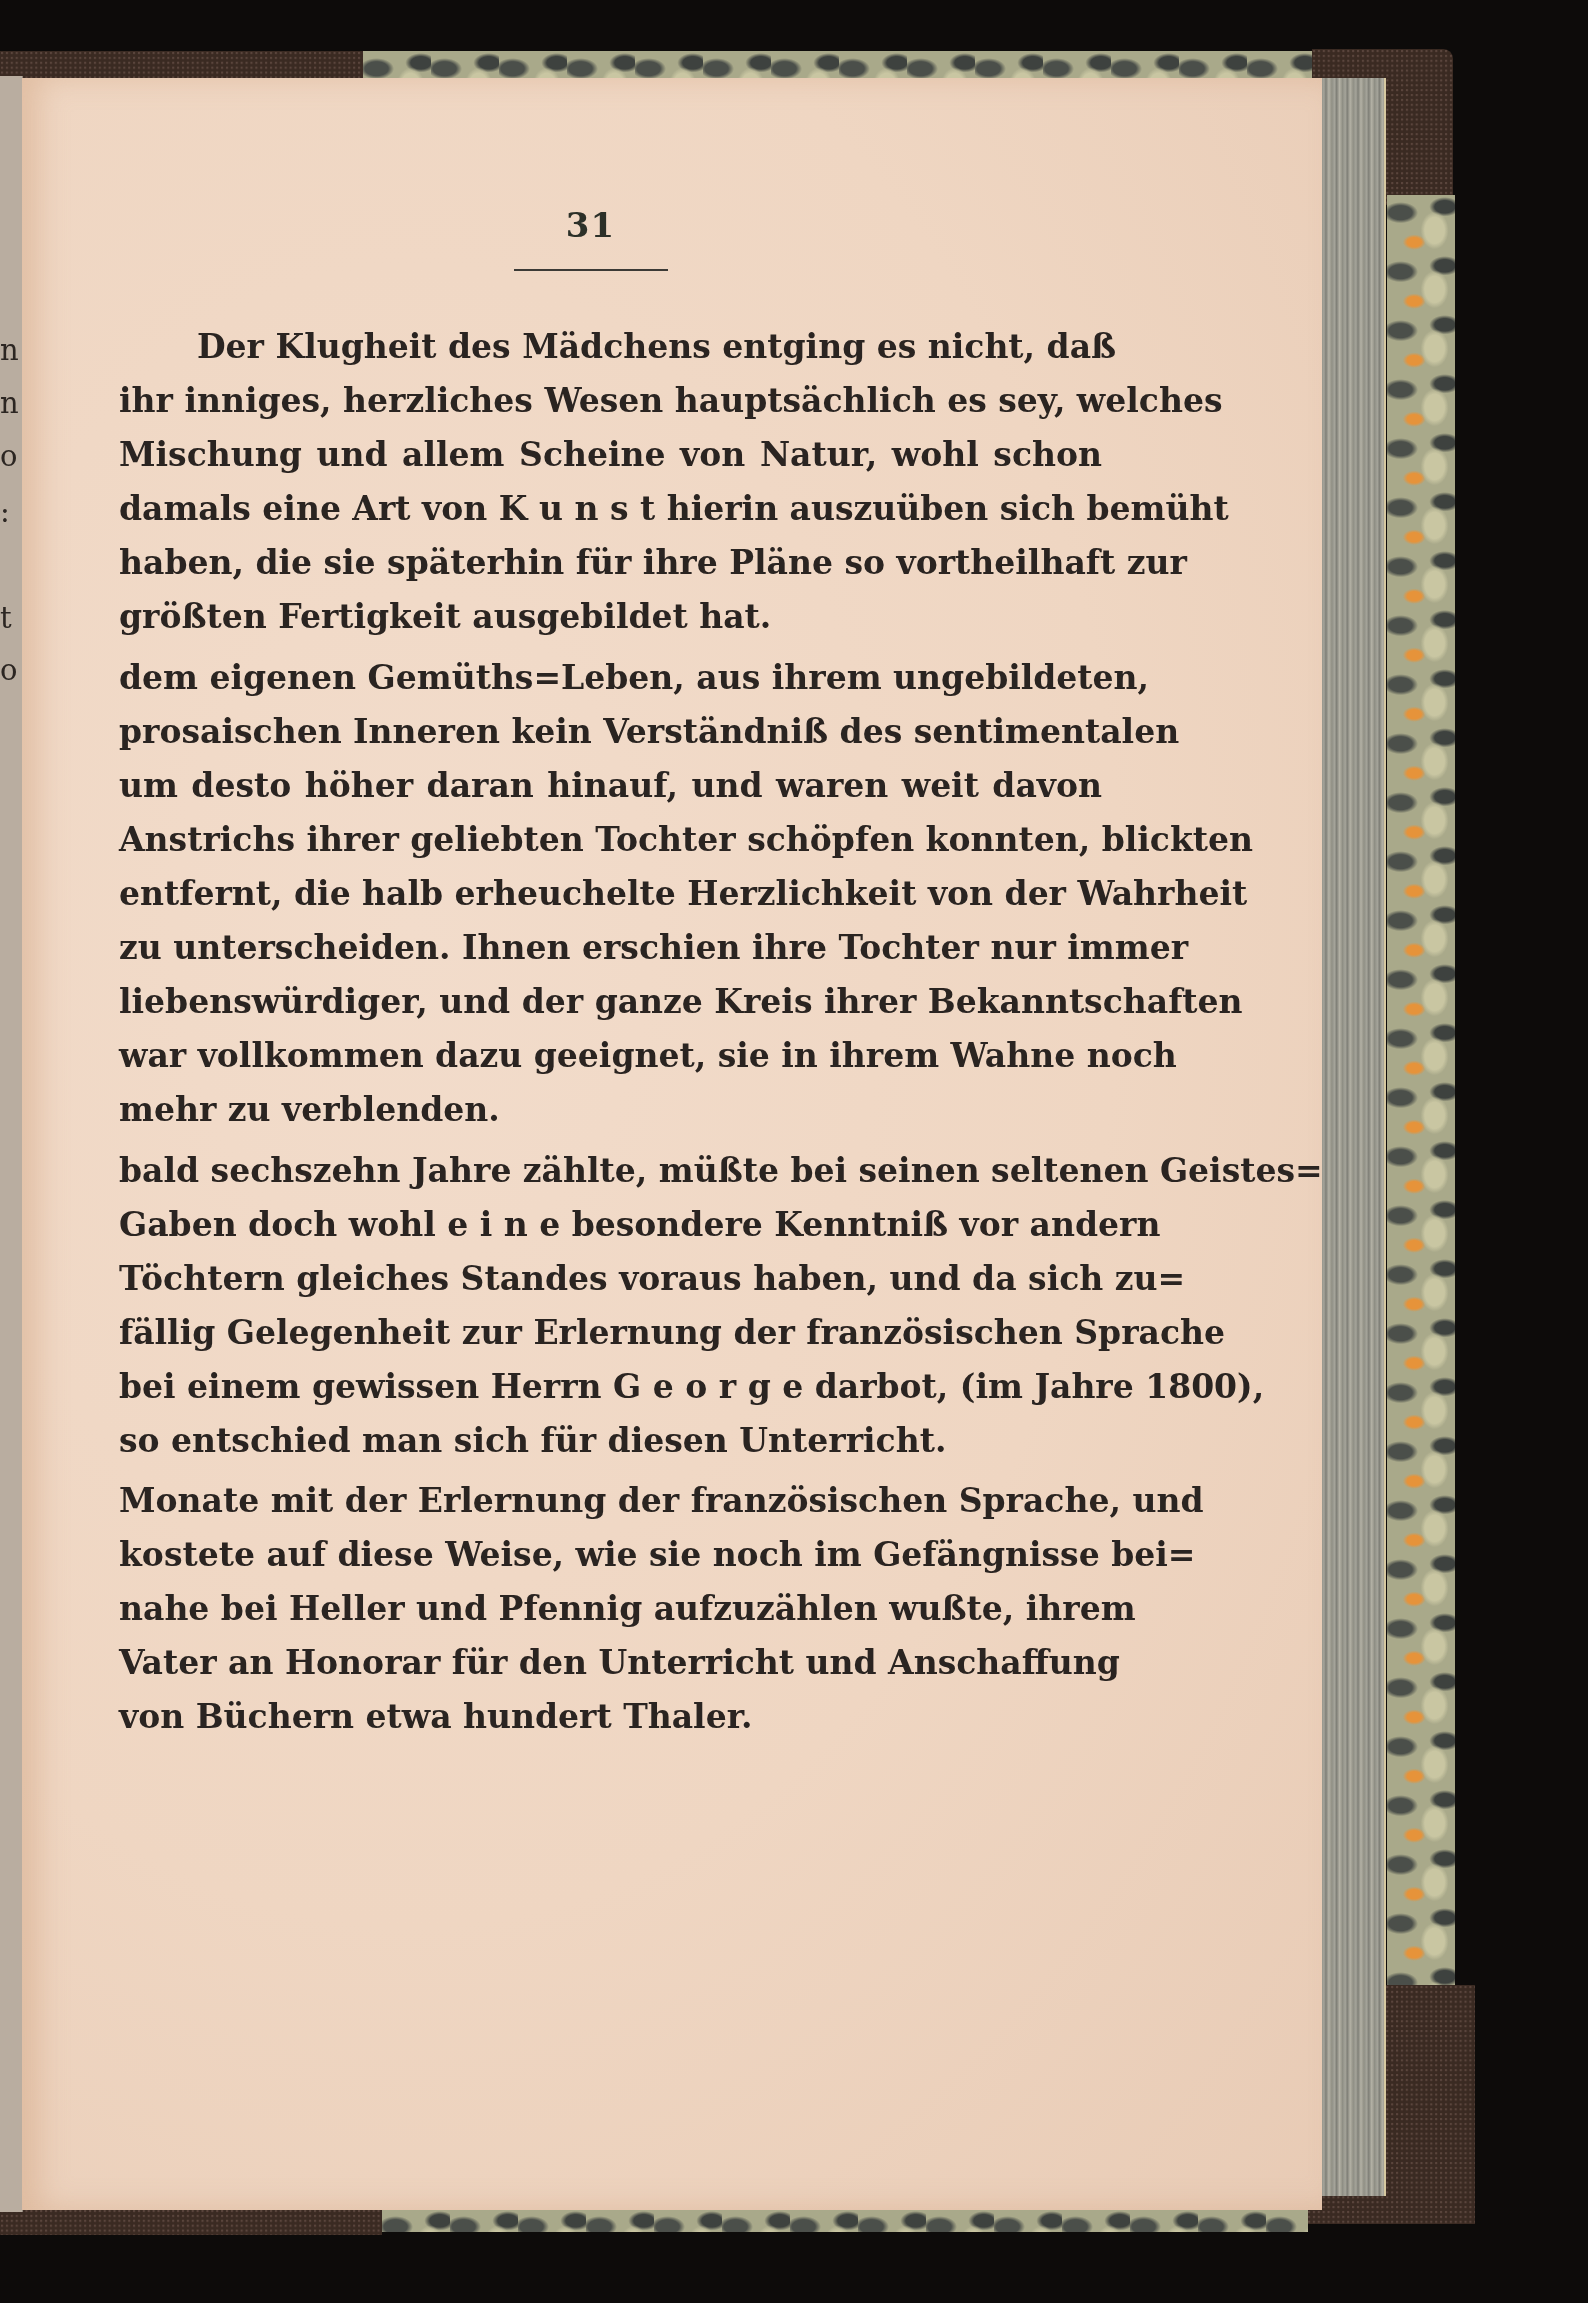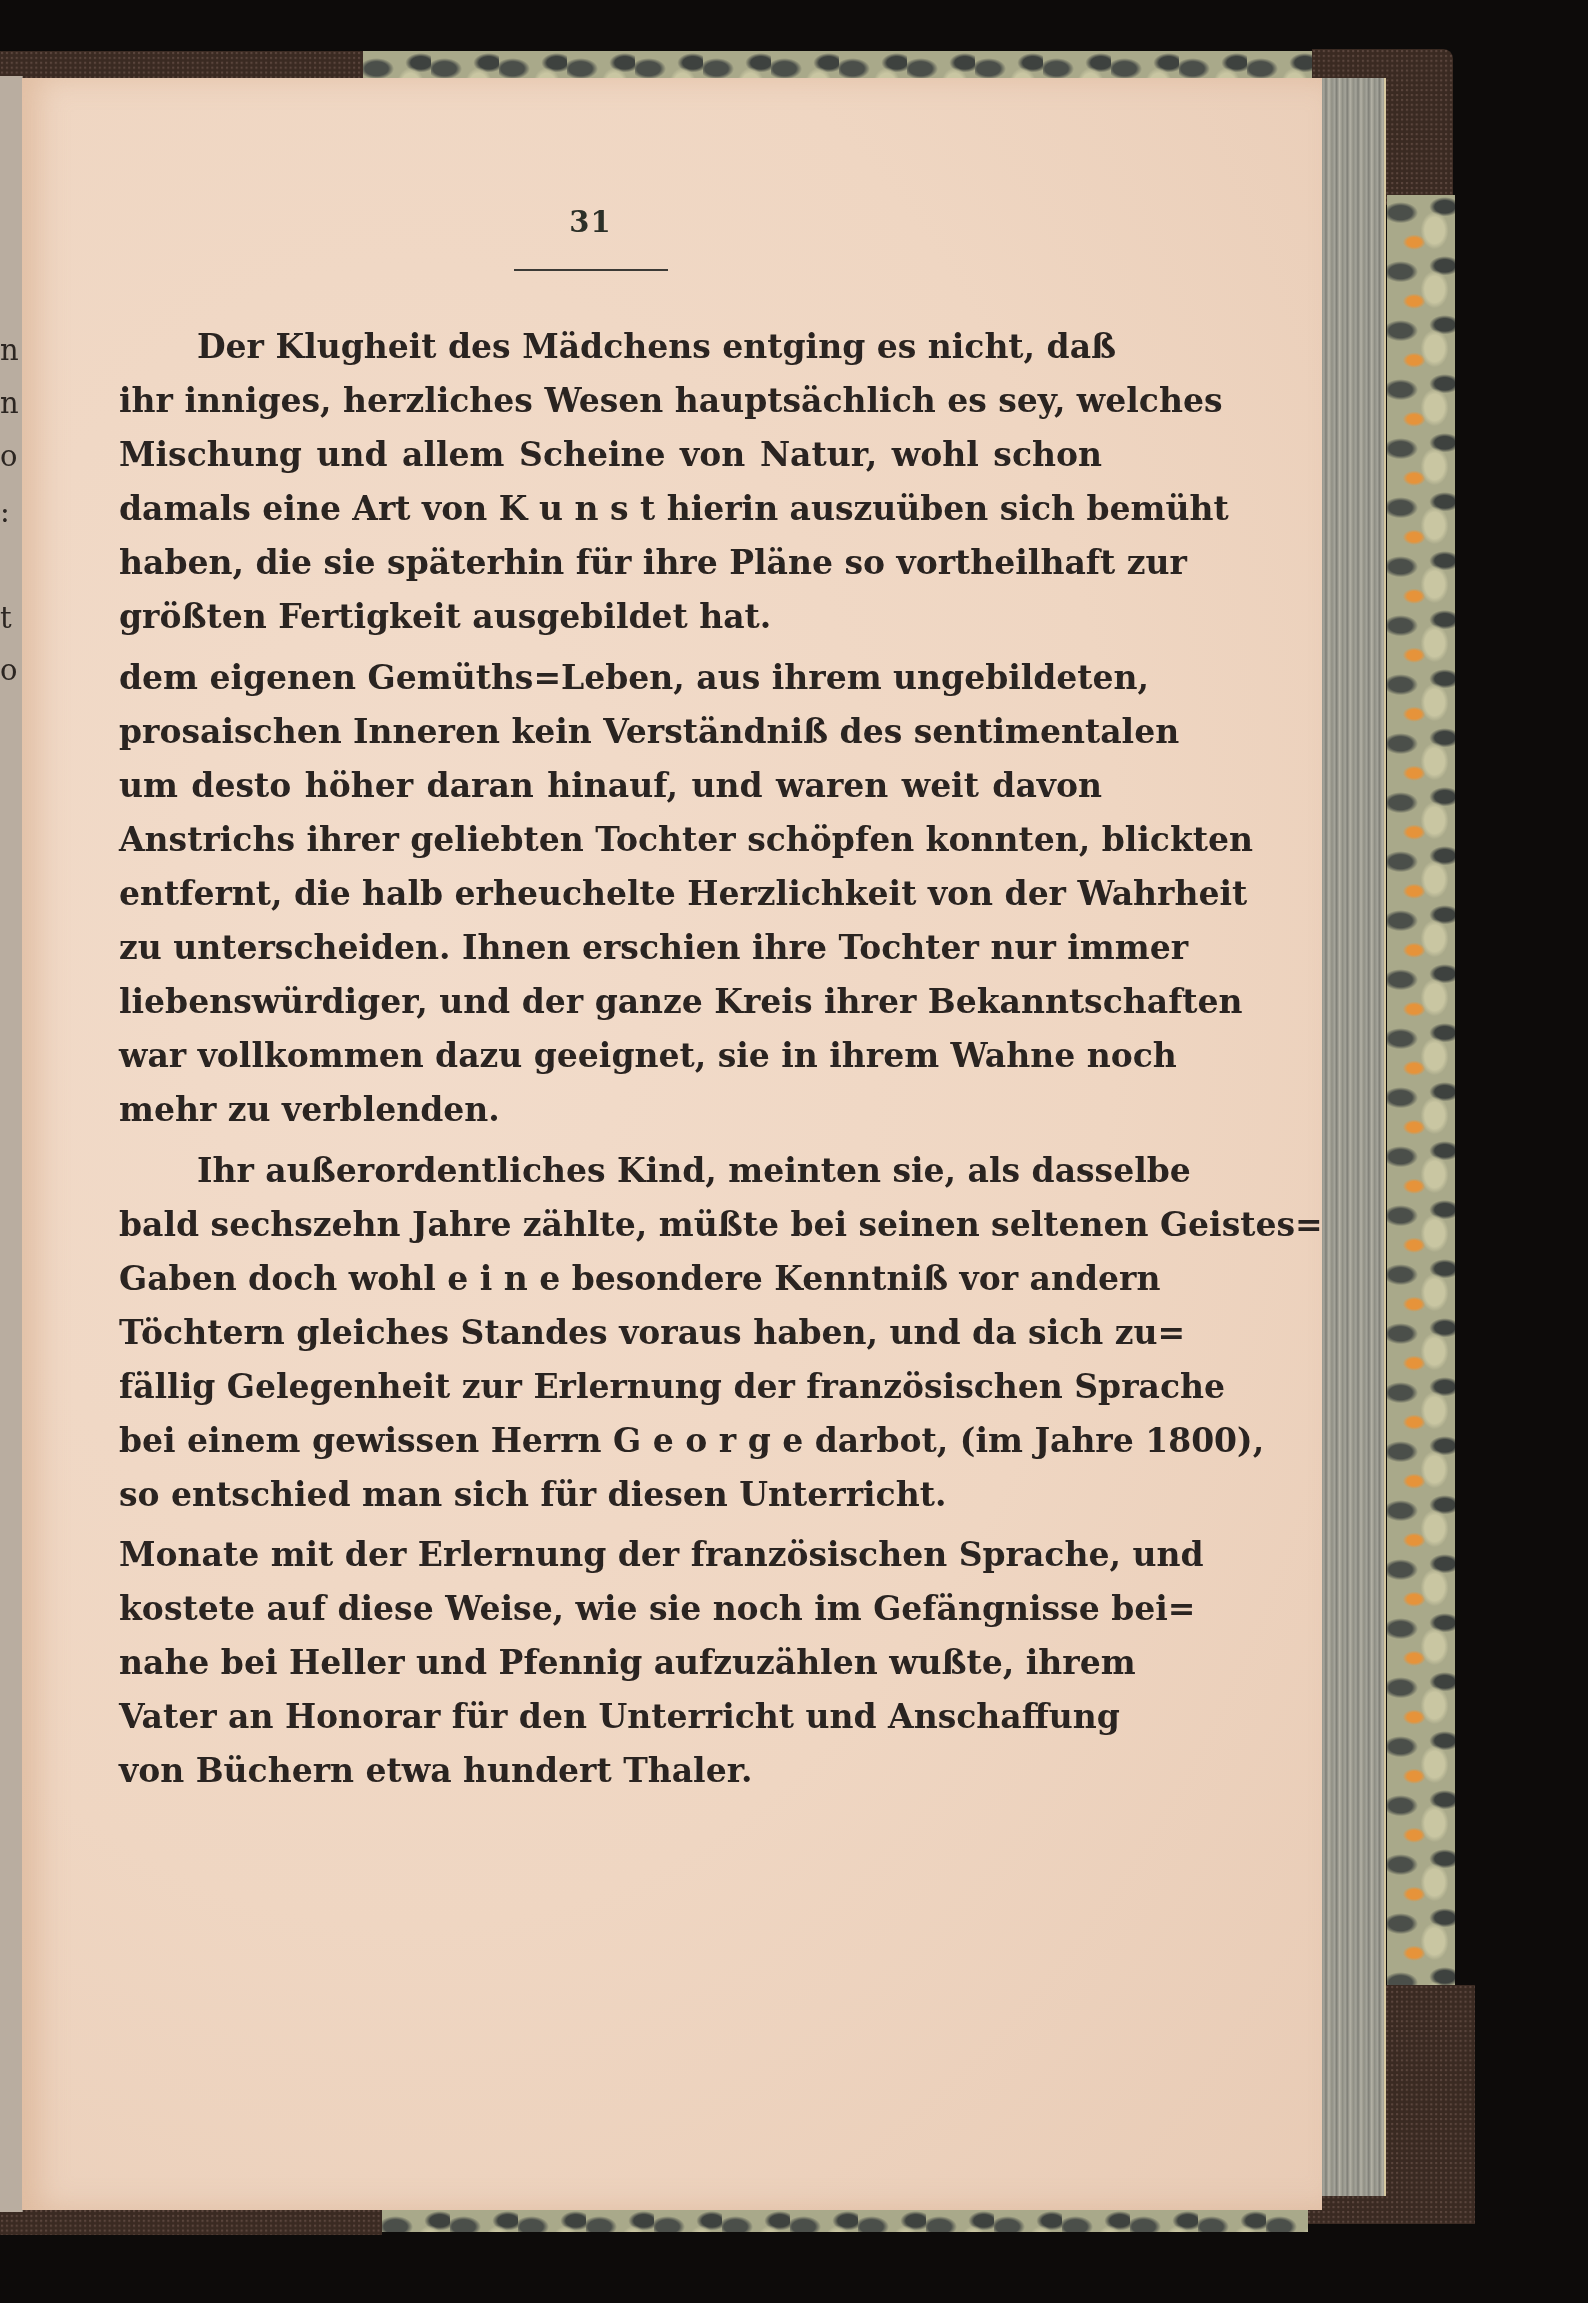--- a/index.html
+++ b/index.html
@@ -42,21 +42,21 @@
   }
   .edges {
     left: 1321px; top: 78px; width: 63px; height: 2118px;
     background: repeating-linear-gradient(90deg,
       #8e8e84 0px, #a5a49a 2.9px, #7f7f77 4.9px, #b3b1a5 7.8px, #929186 10.7px);
     border-right: 2.9px solid #d6c8a0;
   }
   .page-number {
     left: 527px; top: 205px; width: 127px; text-align: center;
     font-family: "DejaVu Serif", serif; font-weight: bold;
-    font-size: 29px; color: #2c3028; letter-spacing: 1px;
+    font-size: 34px; color: #2c3028; letter-spacing: 1px;
   }
   .rule {
     left: 514px; top: 269px; width: 154px; height: 2px; background: #3c3a36;
   }
   .text-block {
     left: 119px; top: 320px; width: 983px;
     font-family: "DejaVu Serif", serif;
     font-size: 33px; color: #2a2421;
     line-height: 54px;
     font-weight: bold;
@@ -111,21 +111,20 @@
     <span class="line">prosaischen Inneren kein Verständniß des sentimentalen</span>
     <span class="line">um desto höher daran hinauf, und waren weit davon</span>
     <span class="line">Anstrichs ihrer geliebten Tochter schöpfen konnten, blickten</span>
     <span class="line">entfernt, die halb erheuchelte Herzlichkeit von der Wahrheit</span>
     <span class="line">zu unterscheiden. Ihnen erschien ihre Tochter nur immer</span>
     <span class="line">liebenswürdiger, und der ganze Kreis ihrer Bekanntschaften</span>
     <span class="line">war vollkommen dazu geeignet, sie in ihrem Wahne noch</span>
     <span class="line last">mehr zu verblenden.</span>
   </div>
   <div class="para">
-    <span class="line indent">Ihr außerordentliches Kind, meinten sie, als dasselbe</span>
     <span class="line">bald sechszehn Jahre zählte, müßte bei seinen seltenen Geistes=</span>
     <span class="line">Gaben doch wohl e i n e besondere Kenntniß vor andern</span>
     <span class="line">Töchtern gleiches Standes voraus haben, und da sich zu=</span>
     <span class="line">fällig Gelegenheit zur Erlernung der französischen Sprache</span>
     <span class="line">bei einem gewissen Herrn G e o r g e darbot, (im Jahre 1800),</span>
     <span class="line last">so entschied man sich für diesen Unterricht.</span>
   </div>
   <div class="para">
     <span class="line">Monate mit der Erlernung der französischen Sprache, und</span>
     <span class="line">kostete auf diese Weise, wie sie noch im Gefängnisse bei=</span>

